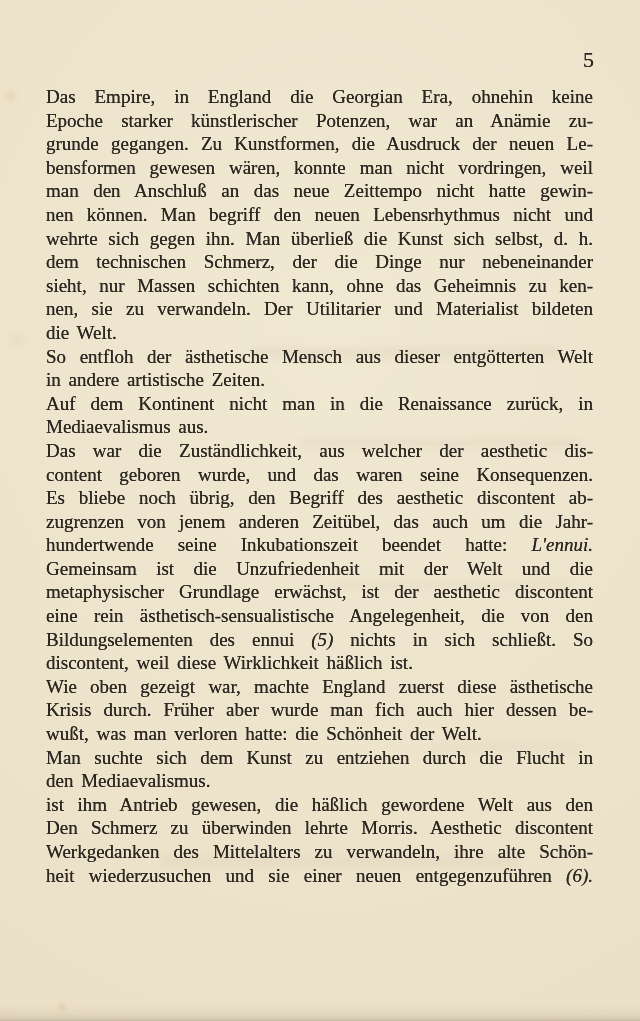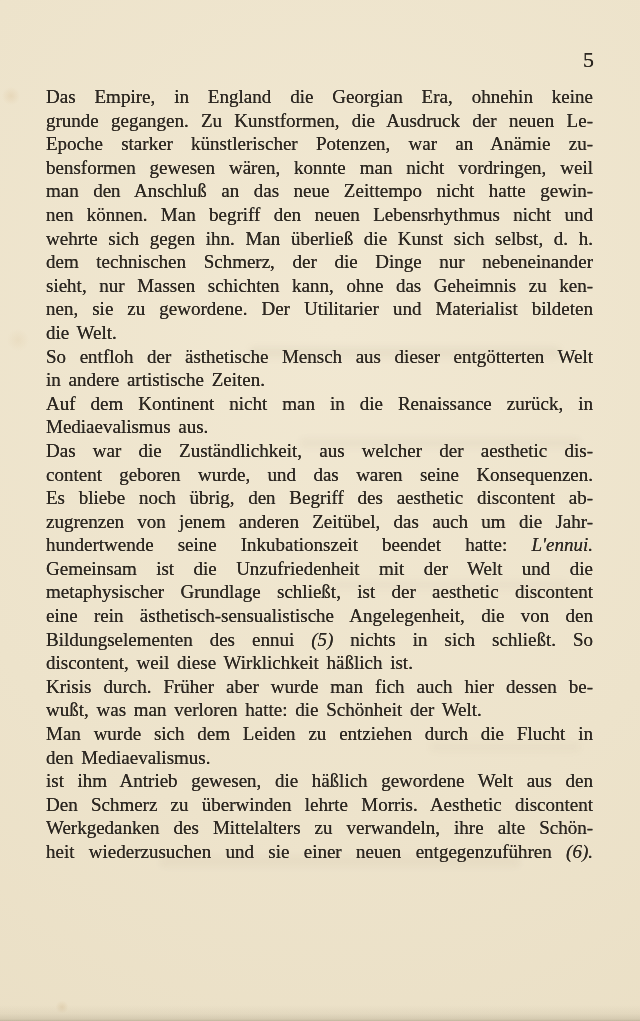--- a/index.html
+++ b/index.html
@@ -85,29 +85,29 @@
   <div class="ghost g2"></div>
   <div class="ghost g3"></div>
   <div class="ghost g4"></div>
   <div class="ghost g5"></div>
 
   <div class="pagenum">5</div>
 
   <main class="body-text">
       <div class="paragraph">
         <div class="line just"><span>Das Empire, in England die Georgian Era, ohnehin keine</span></div>
+        <div class="line just"><span>Epoche starker künstlerischer Potenzen, war an Anämie zu-</span></div>
         <div class="line just"><span>grunde gegangen. Zu Kunstformen, die Ausdruck der neuen Le-</span></div>
-        <div class="line just"><span>Epoche starker künstlerischer Potenzen, war an Anämie zu-</span></div>
         <div class="line just"><span>bensformen gewesen wären, konnte man nicht vordringen, weil</span></div>
         <div class="line just"><span>man den Anschluß an das neue Zeittempo nicht hatte gewin-</span></div>
         <div class="line just"><span>nen können. Man begriff den neuen Lebensrhythmus nicht und</span></div>
         <div class="line just"><span>wehrte sich gegen ihn. Man überließ die Kunst sich selbst, d. h.</span></div>
         <div class="line just"><span>dem technischen Schmerz, der die Dinge nur nebeneinander</span></div>
         <div class="line just"><span>sieht, nur Massen schichten kann, ohne das Geheimnis zu ken-</span></div>
-        <div class="line just"><span>nen, sie zu gewordene. Der Utilitarier und Materialist bildeten</span></div>
+        <div class="line just"><span>nen, sie zu verwandeln. Der Utilitarier und Materialist bildeten</span></div>
         <div class="line"><span>die Welt.</span></div>
       </div>
       <div class="paragraph">
         <div class="line just"><span>So entfloh der ästhetische Mensch aus dieser entgötterten Welt</span></div>
         <div class="line"><span>in andere artistische Zeiten.</span></div>
       </div>
       <div class="paragraph">
         <div class="line just"><span>Auf dem Kontinent nicht man in die Renaissance zurück, in</span></div>
         <div class="line"><span>Mediaevalismus aus.</span></div>
       </div>
@@ -115,31 +115,32 @@
         <div class="line just"><span>Das war die Zuständlichkeit, aus welcher der aesthetic dis-</span></div>
         <div class="line just"><span>content geboren wurde, und das waren seine Konsequenzen.</span></div>
       </div>
       <div class="paragraph">
         <div class="line just"><span>Es bliebe noch übrig, den Begriff des aesthetic discontent ab-</span></div>
         <div class="line just"><span>zugrenzen von jenem anderen Zeitübel, das auch um die Jahr-</span></div>
         <div class="line just"><span>hundertwende seine Inkubationszeit beendet hatte: </span><span class="it">L'ennui.</span></div>
       </div>
       <div class="paragraph">
         <div class="line just"><span>Gemeinsam ist die Unzufriedenheit mit der Welt und die</span></div>
-        <div class="line just"><span>metaphysischer Grundlage schließt, ist der aesthetic discontent</span></div>
+        <div class="line just"><span>metaphysischer Grundlage erwächst, ist der aesthetic discontent</span></div>
         <div class="line just"><span>eine rein ästhetisch-sensualistische Angelegenheit, die von den</span></div>
         <div class="line just"><span>Bildungselementen des ennui </span><span class="it">(5)</span><span> nichts in sich schließt. So</span></div>
         <div class="line"><span>discontent, weil diese Wirklichkeit häßlich ist.</span></div>
       </div>
       <div class="paragraph">
+        <div class="line just"><span>Wie oben gezeigt war, machte England zuerst diese ästhetische</span></div>
         <div class="line just"><span>Krisis durch. Früher aber wurde man fich auch hier dessen be-</span></div>
         <div class="line"><span>wußt, was man verloren hatte: die Schönheit der Welt.</span></div>
       </div>
       <div class="paragraph">
-        <div class="line just"><span>Man wurde sich dem Leiden zu entziehen durch die Flucht in</span></div>
+        <div class="line just"><span>Man suchte sich dem Kunst zu entziehen durch die Flucht in</span></div>
         <div class="line"><span>den Mediaevalismus.</span></div>
       </div>
       <div class="paragraph">
         <div class="line just"><span>ist ihm Antrieb gewesen, die häßlich gewordene Welt aus den</span></div>
         <div class="line just"><span>Den Schmerz zu überwinden lehrte Morris. Aesthetic discontent</span></div>
         <div class="line just"><span>Werkgedanken des Mittelalters zu verwandeln, ihre alte Schön-</span></div>
         <div class="line just"><span>heit wiederzusuchen und sie einer neuen entgegenzuführen </span><span class="it">(6).</span></div>
       </div>
     </main>
 

